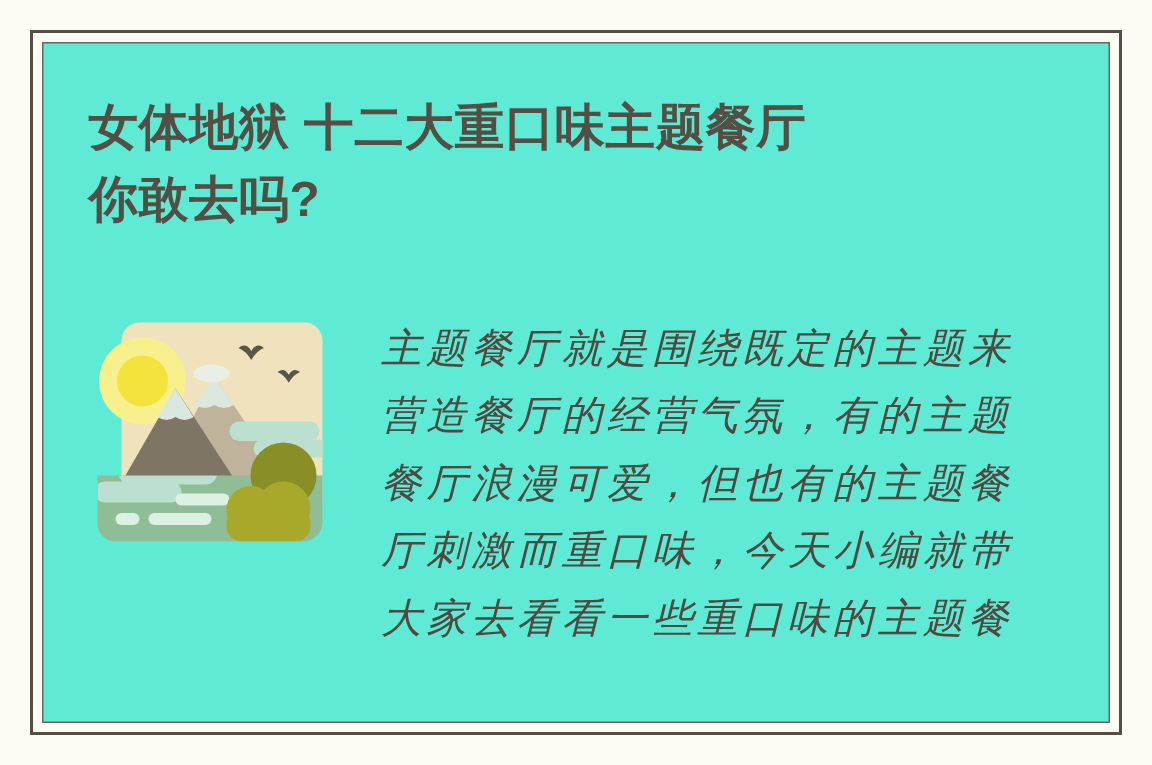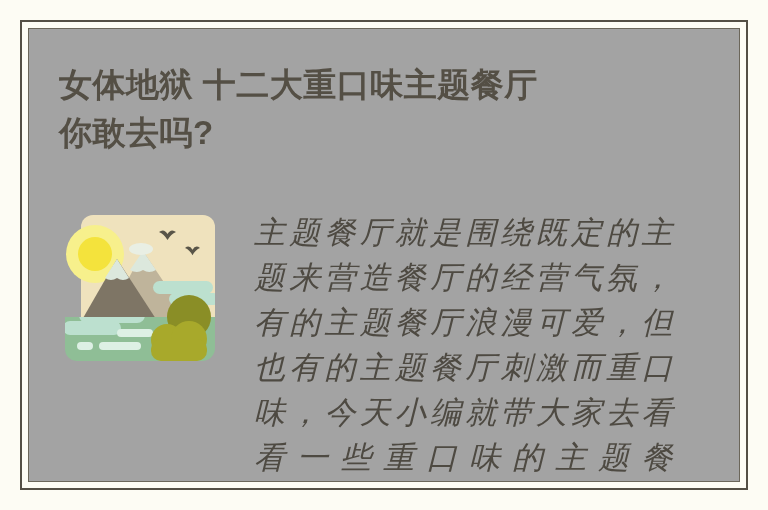--- a/index.html
+++ b/index.html
@@ -26,21 +26,21 @@
   }
 
   #article-inner-frame {
     position: absolute;
     left: 6px;
     top: 6px;
     right: 6px;
     bottom: 6px;
     box-sizing: border-box;
     border: 1px solid #6B665A;
-    background: #a3a3a3;
+    background: #5eead4;
     overflow: hidden;
   }
 
   #headline {
     position: absolute;
     left: 30px;
     top: 32px;
     width: 640px;
     margin: 0;
     font-size: 33px;
@@ -76,21 +76,21 @@
   #body-text-column {
     flex: 1 1 auto;
     margin-left: 31px;
     padding-top: 5px;
     width: 420px;
   }
   #body-text {
     margin: 0;
     width: 420px;
     font-family: "DejaVu Sans", "Liberation Sans", sans-serif;
-    font-size: 31px;
+    font-size: 27px;
     line-height: 45px;
     letter-spacing: 1.6px;
     color: #4E4A42;
     font-style: italic;
     text-align: justify;
     text-align-last: justify;
     word-break: break-all;
   }
 </style>
 </head>

